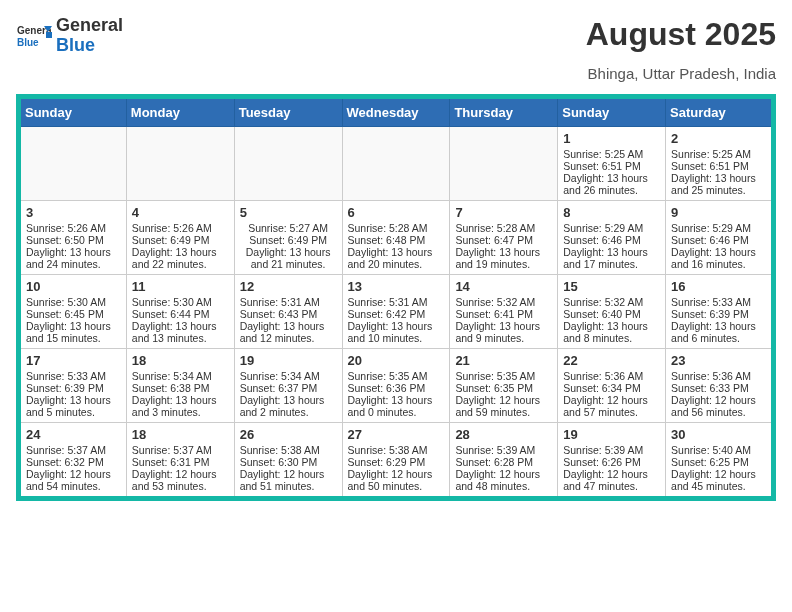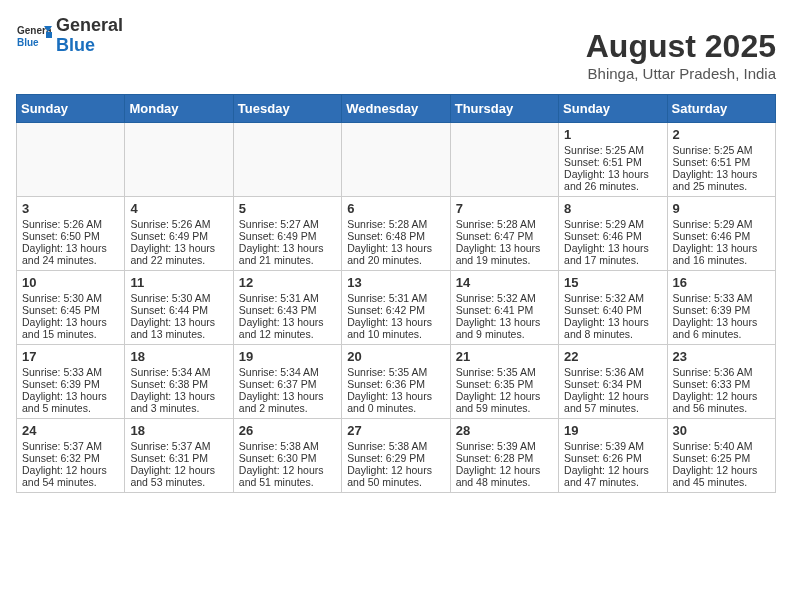--- a/index.html
+++ b/index.html
@@ -34,30 +34,30 @@
       width: 36px;
       height: 36px;
     }
     .title-area {
       text-align: right;
     }
     .month-year {
       font-size: 32px;
       font-weight: bold;
       color: #333;
-      margin-top: 12px;
     }
     .location {
       font-size: 15px;
       color: #555;
+      margin-top: 12px;
     }
     .calendar {
       width: 100%;
       border-collapse: collapse;
-      border: 1px solid #14b8a6;
+      border: 5px solid #14b8a6;
     }
     .calendar th {
       background-color: #2e6db4;
       color: #fff;
       font-size: 13px;
       font-weight: bold;
       padding: 6px 4px;
       text-align: left;
       border: 1px solid #2260a0;
     }
@@ -142,21 +142,21 @@
 Daylight: 13 hours and 24 minutes.</div>
         </td>
         <td>
           <span class="day-num">4</span>
           <div style="white-space: pre-line;">Sunrise: 5:26 AM
 Sunset: 6:49 PM
 Daylight: 13 hours and 22 minutes.</div>
         </td>
         <td>
           <span class="day-num">5</span>
-          <div style="white-space: pre-line;">Sunrise: 5:27 AM
+          <div style="white-space: pre-line; text-align: center;">Sunrise: 5:27 AM
 Sunset: 6:49 PM
 Daylight: 13 hours and 21 minutes.</div>
         </td>
         <td>
           <span class="day-num">6</span>
           <div style="white-space: pre-line;">Sunrise: 5:28 AM
 Sunset: 6:48 PM
 Daylight: 13 hours and 20 minutes.</div>
         </td>
         <td>

